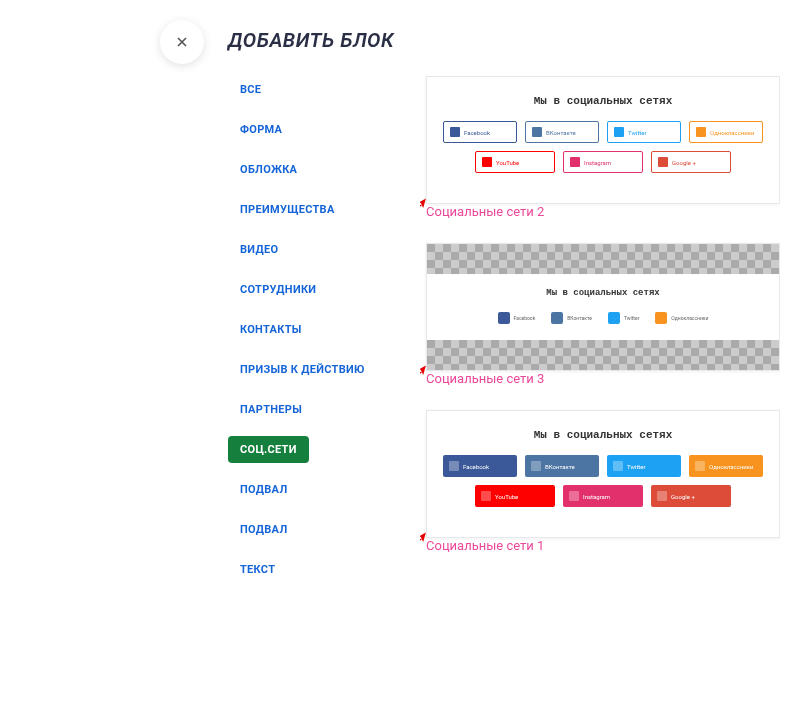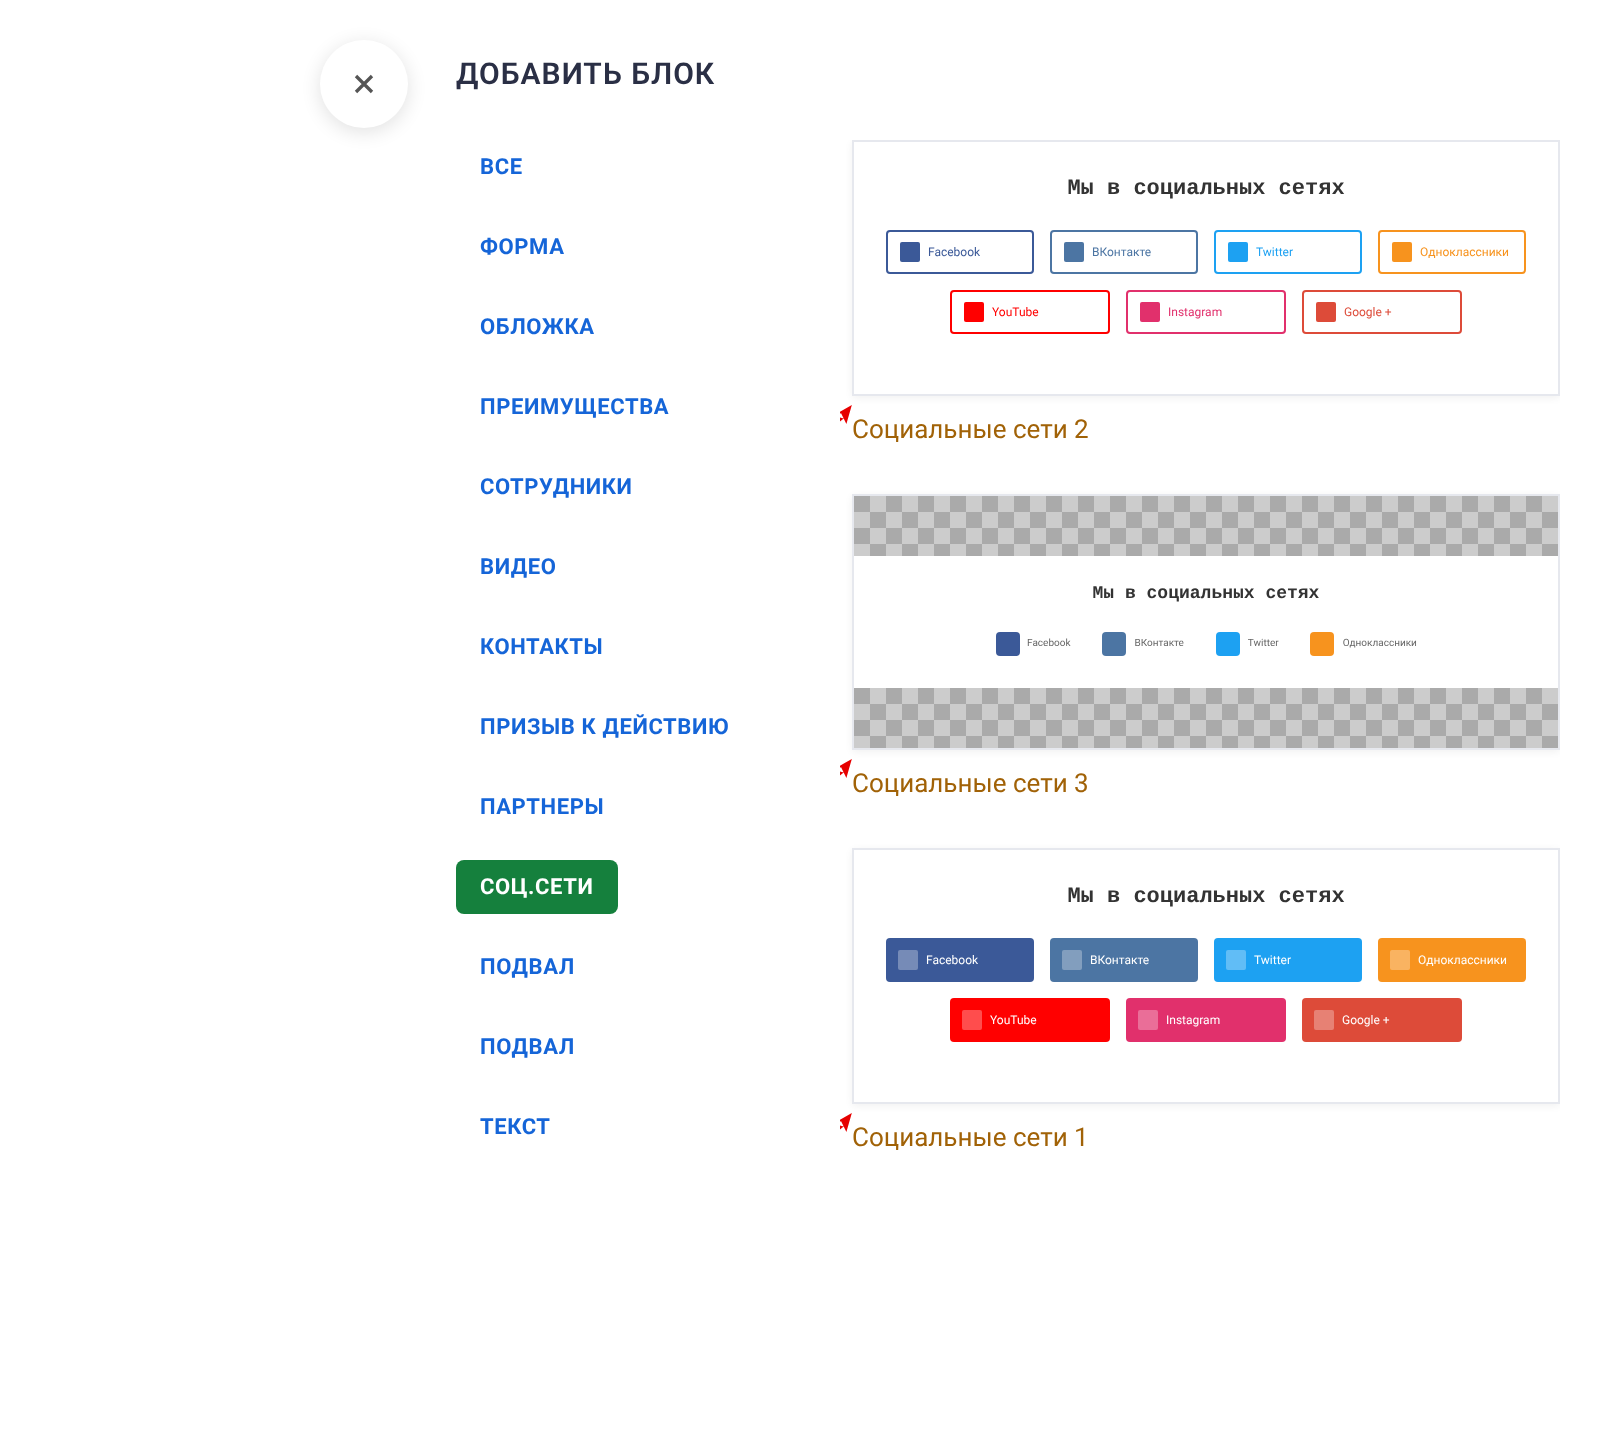--- a/index.html
+++ b/index.html
@@ -31,26 +31,27 @@
     position: absolute;
     top: 0;
     left: 200px;
     right: 0;
     bottom: 0;
     padding: 28px 20px 0 28px;
     display: flex;
     flex-direction: column;
   }
   .panel-title {
-    font-size: 15px;
+    font-size: 20px;
     font-weight: 600;
     letter-spacing: 0.5px;
     color: #2a2f45;
     margin-bottom: 24px;
     text-transform: uppercase;
+    font-style: italic;
   }
   .content {
     display: flex;
     flex: 1;
     overflow: hidden;
     gap: 12px;
   }
   .sidebar {
     width: 180px;
     flex-shrink: 0;
@@ -150,22 +151,21 @@
     margin:30px 0;
     padding:14px 16px 16px;
   }
   .tiny-row { display:flex; gap:16px; justify-content:center; }
   .tiny-btn { display:flex; align-items:center; gap:4px; font-size:5px; color:#666;}
   .tiny-ico { width:12px; height:12px; border-radius:2px; }
   .tiny-ico.fb{background:#3b5998;} .tiny-ico.vk{background:#4c75a3;}
   .tiny-ico.tw{background:#1da1f2;} .tiny-ico.ok{background:#f7931e;}
   .block-label {
     font-size: 13px;
-    color: #a16207;
-    margin-top: 10px;
+    color: #ec4899;
   }
   .arrow {
     position: absolute;
     width: 34px;
     height: 34px;
     z-index: 5;
   }
 </style>
 </head>
 <body>
@@ -177,22 +177,22 @@
 </div>
 
 <div class="panel">
   <div class="panel-title">ДОБАВИТЬ БЛОК</div>
   <div class="content">
     <div class="sidebar">
       <span class="sidebar-item">ВСЕ</span>
       <span class="sidebar-item">ФОРМА</span>
       <span class="sidebar-item">ОБЛОЖКА</span>
       <span class="sidebar-item">ПРЕИМУЩЕСТВА</span>
+      <span class="sidebar-item">ВИДЕО</span>
       <span class="sidebar-item">СОТРУДНИКИ</span>
-      <span class="sidebar-item">ВИДЕО</span>
       <span class="sidebar-item">КОНТАКТЫ</span>
       <span class="sidebar-item">ПРИЗЫВ К ДЕЙСТВИЮ</span>
       <span class="sidebar-item">ПАРТНЕРЫ</span>
       <span class="sidebar-item active">СОЦ.СЕТИ</span>
       <span class="sidebar-item">ПОДВАЛ</span>
       <span class="sidebar-item">ПОДВАЛ</span>
       <span class="sidebar-item">ТЕКСТ</span>
     </div>
 
     <div class="blocks">

